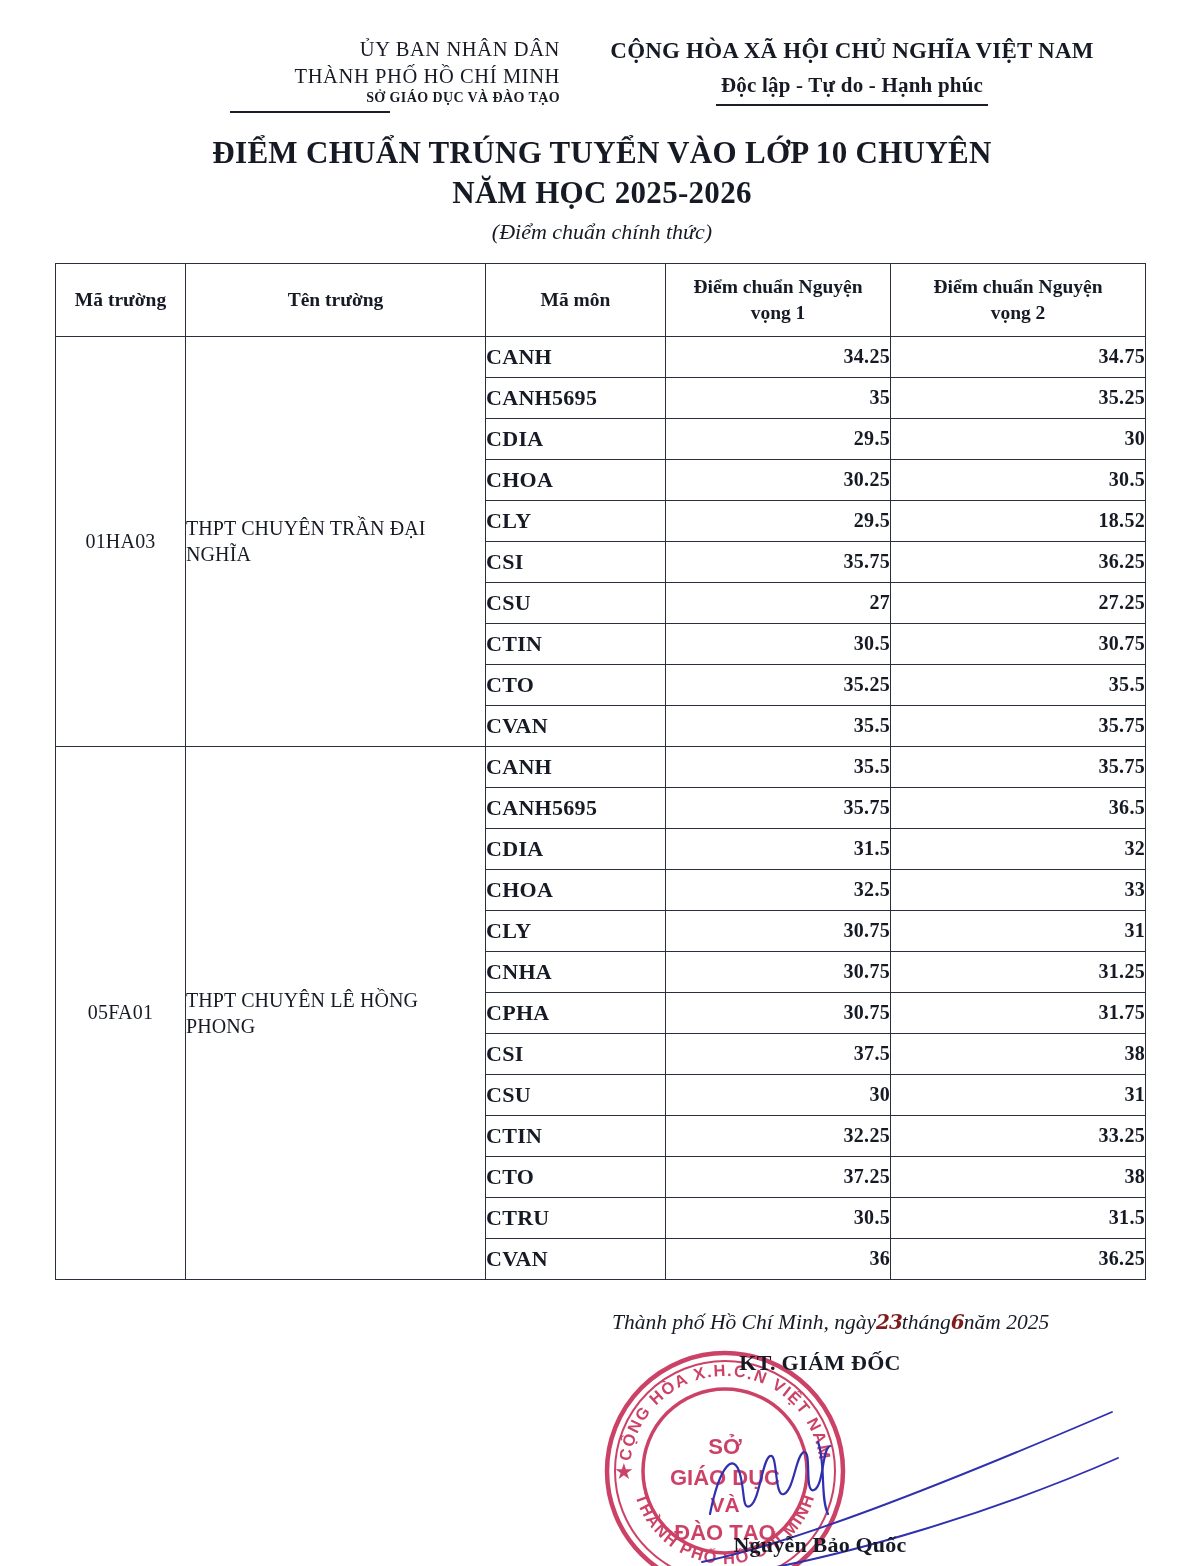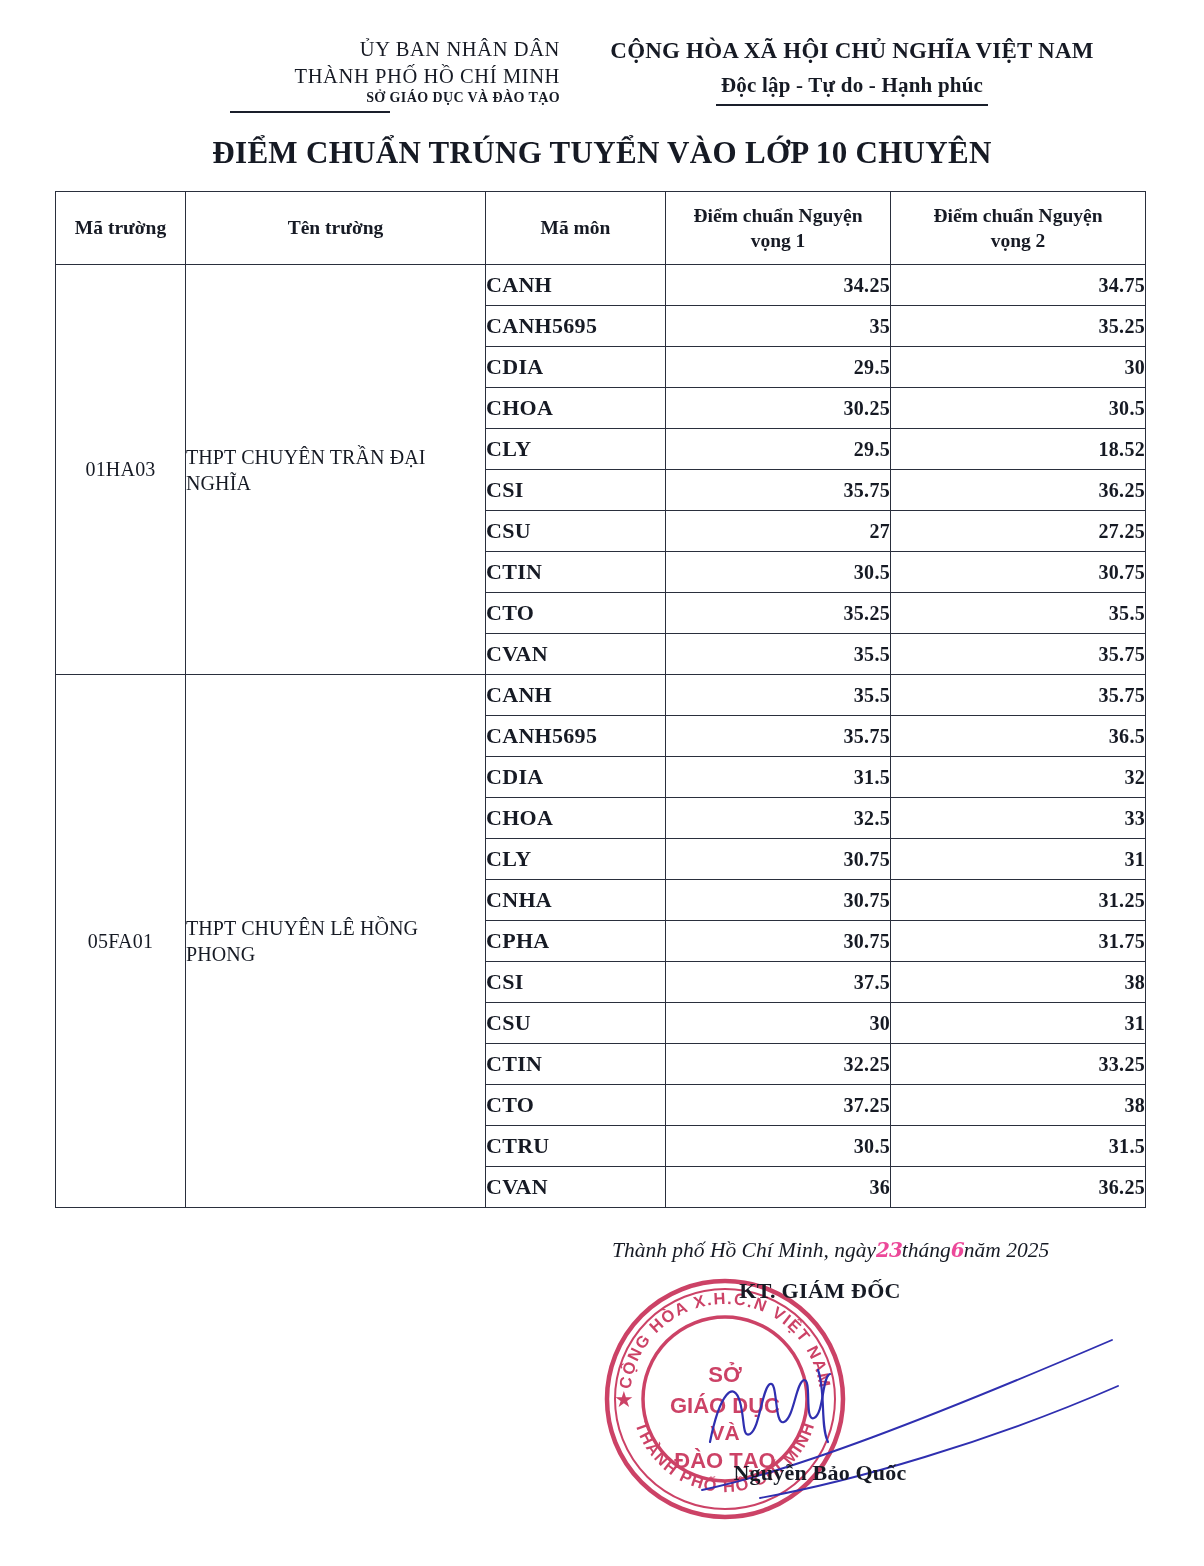--- a/index.html
+++ b/index.html
@@ -158,21 +158,21 @@
     left: 612px;
     top: 6px;
     font-size: 21.5px;
     font-style: italic;
     white-space: nowrap;
   }
   .hand-num {
     font-family: "DejaVu Serif", serif;
     font-style: italic;
     font-weight: bold;
-    color: #ec4899;
+    color: #7f1d1d;
     font-size: 20px;
     letter-spacing: -1px;
   }
   .sign-title-block {
     position: absolute;
     left: 640px;
     top: 42px;
     width: 360px;
     text-align: center;
     z-index: 4;
@@ -227,20 +227,22 @@
   </div>
   <div class="header-right">
     <div class="nation-line">CỘNG HÒA XÃ HỘI CHỦ NGHĨA VIỆT NAM</div>
     <div class="motto-line">Độc lập - Tự do - Hạnh phúc</div>
     <div class="motto-rule"></div>
   </div>
 </div>
 
 <div class="title-block">
   <div class="doc-title-1">ĐIỂM CHUẨN TRÚNG TUYỂN VÀO LỚP 10 CHUYÊN</div>
+  <div class="doc-title-2">NĂM HỌC 2025-2026</div>
+  <div class="doc-subtitle">(Điểm chuẩn chính thức)</div>
 </div>
 
 <div class="table-wrap">
   <table class="scores">
     <colgroup>
       <col class="col-macode">
         <col class="col-name">
         <col class="col-subject">
         <col class="col-nv1">
         <col class="col-nv2">

